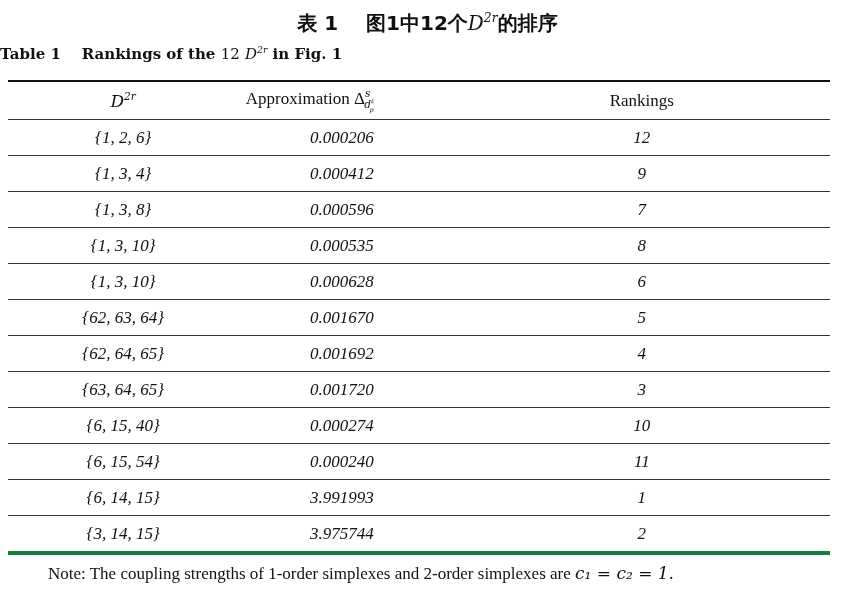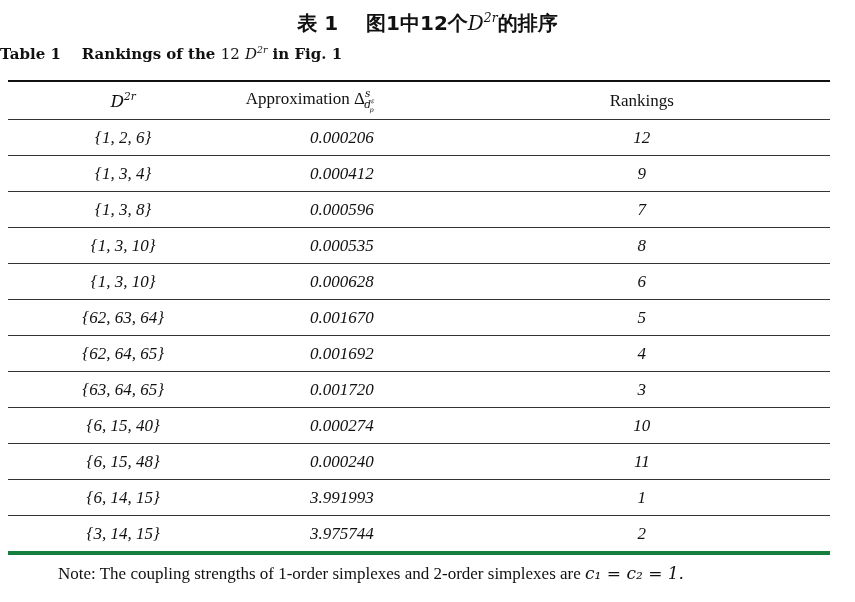--- a/index.html
+++ b/index.html
@@ -13,21 +13,21 @@
   table { position:absolute; top:80px; left:8px; width:822px; border-collapse:collapse; font-size:17px; font-family:"Liberation Serif", serif; }
   table thead tr { border-top:2px solid #111; border-bottom:1.5px solid #333; }
   table tbody tr { border-bottom:1.5px solid #333;font-style:italic; }
   table tbody tr:last-child { border-bottom:4px solid #15803d; }
   th, td { font-weight:normal; text-align:center; height:35px; padding:0; }
   th { height:37px; }
   .c1 { width:260px; }
   .c2 { width:140px; text-align:right;margin-top:45px; }
   .c3 { width:422px; padding-left:80px; }
   .sub-wrap { position:relative; display:inline-block; }
-  .note { position:absolute; top:563px; left:58px; font-size:17px; font-family:"Liberation Serif", serif; }
+  .note { position:absolute; top:563px; left:48px; font-size:17px; font-family:"Liberation Serif", serif; }
 </style>
 </head>
 <body>
 
 <div class="title-cn">
   <span>表 1</span>&nbsp;&nbsp;&nbsp;
   <span>图1中12个</span><span class="math" style="font-weight:normal;font-family:'DejaVu Serif',serif;">D</span><sup class="math" style="font-weight:normal;">2r</sup><span>的排序</span>
 </div>
 
 <div class="title-en">
@@ -86,21 +86,21 @@
         <td class="c1">{63, 64, 65}</td>
         <td class="c2">0.001720</td>
         <td class="c3">3</td>
       </tr>
     <tr>
         <td class="c1">{6, 15, 40}</td>
         <td class="c2">0.000274</td>
         <td class="c3">10</td>
       </tr>
     <tr>
-        <td class="c1">{6, 15, 48}</td>
+        <td class="c1">{6, 15, 54}</td>
         <td class="c2">0.000240</td>
         <td class="c3">11</td>
       </tr>
     <tr>
         <td class="c1">{6, 14, 15}</td>
         <td class="c2">3.991993</td>
         <td class="c3">1</td>
       </tr>
     <tr>
         <td class="c1">{3, 14, 15}</td>

